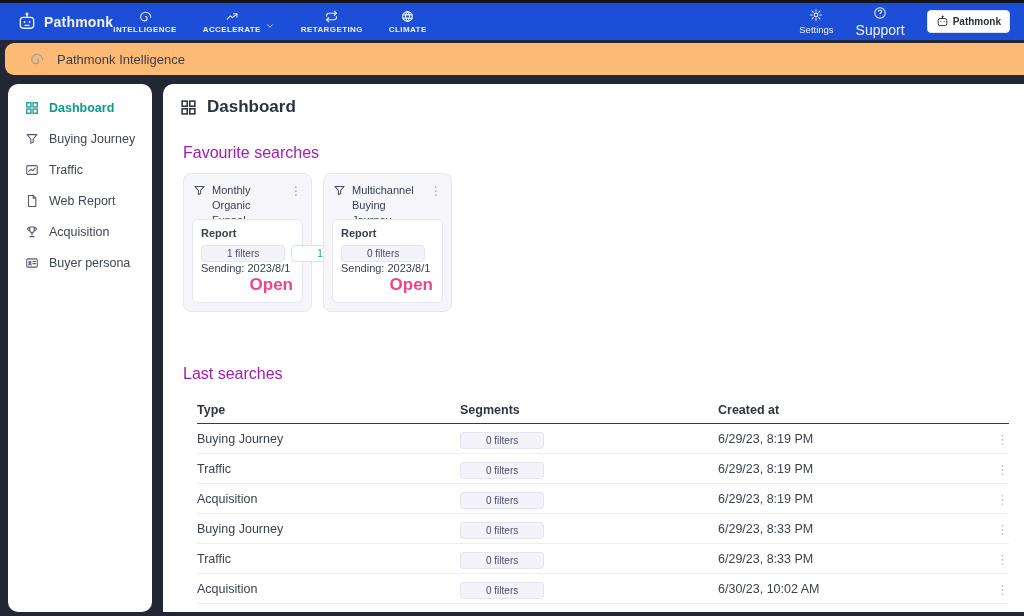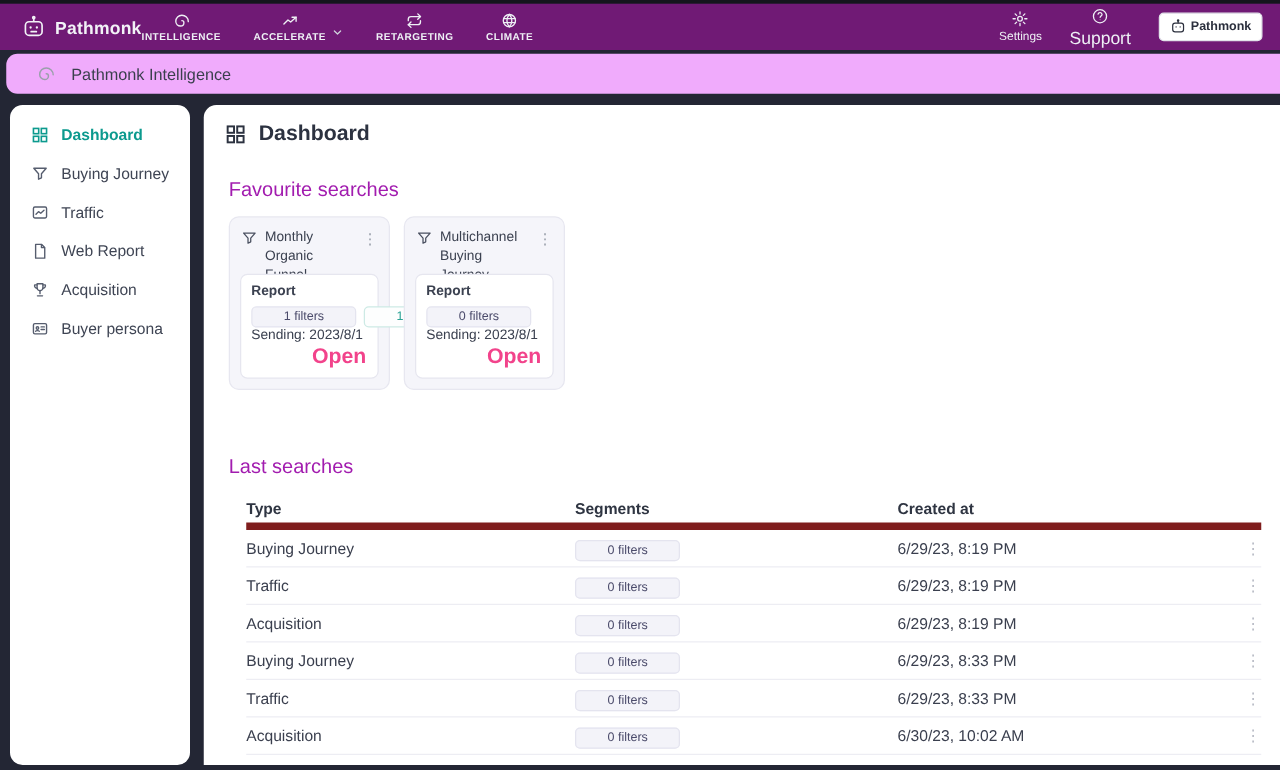--- a/index.html
+++ b/index.html
@@ -9,42 +9,42 @@
     font-family:"Liberation Sans","DejaVu Sans",sans-serif;
     color:#3b4150;
     position:relative;
   }
   svg { display:block; }
 
   
   .top-strip { position:absolute; top:0; left:0; right:0; height:3px; background:#14151c; }
   .topnav {
     position:absolute; top:3px; left:0; right:0; height:37px;
-    background:#701a75; display:flex; align-items:center;
+    background:#1d4ed8; display:flex; align-items:center;
   }
   .brand { display:flex; align-items:center; gap:7px; margin-left:17px; color:#f2f3f7; }
   .brand-name { font-size:14px; font-weight:700; letter-spacing:.2px; }
   .nav-items { display:flex; align-items:flex-start; gap:26px; }
   .nav-item {
     display:flex; flex-direction:column; align-items:center; gap:2px;
     color:#eef0f5; cursor:pointer;
   }
   .nav-item .lbl { font-size:8px; font-weight:700; letter-spacing:.4px; }
   .nav-item-wrap { display:flex; align-items:center; gap:4px; }
   .topnav-right { margin-left:auto; display:flex; align-items:center; gap:22px; margin-right:14px; }
   .account-btn {
     background:#ffffff; border-radius:4px; padding:4px 8px;
     display:flex; align-items:center; gap:4px; color:#2b2f3d;
     font-size:10px; font-weight:700; cursor:pointer; border:1px solid #e2e3ea;
   }
 
   
   .appbar {
     position:absolute; top:43px; left:5px; right:0; height:32px;
-    background:#f0abfc; border-radius:9px 0 0 9px;
+    background:#fdba74; border-radius:9px 0 0 9px;
     display:flex; align-items:center; gap:13px; padding-left:25px;
     color:#3a3f4d;
   }
   .appbar-title { font-size:13px; }
 
   
   .sidebar {
     position:absolute; top:84px; left:8px; width:144px; bottom:4px;
     background:#ffffff; border-radius:10px; padding-top:8px;
   }
@@ -95,21 +95,21 @@
   .card-sending { font-size:11px; color:#3b4150; margin-top:0; }
   .card-open {
     position:absolute; right:9px; bottom:7px;
     font-size:17px; font-weight:700; color:#f2438b; cursor:pointer;
   }
 
   
   .last-heading { margin:53px 0 0 20px; }
   .table { margin:13px 15px 0 34px; }
   .t-row { display:flex; align-items:center; height:30px; border-bottom:1px solid #ededf3; }
-  .t-head { height:28px; border-bottom:6px solid #7f1d1d; }
+  .t-head { height:28px; border-bottom:1px solid #7f1d1d; }
   .t-col1 { width:263px; }
   .t-col2 { width:258px; }
   .t-col3 { flex:1; }
   .t-col4 { width:24px; text-align:right; }
   .t-head .hd { font-size:12.5px; font-weight:700; color:#2f3542; }
   .cell { font-size:12.5px; color:#3a3f4e; }
   .row-kebab { color:#b9bcc6; font-size:13px; cursor:pointer; line-height:1; }
 </style>
 </head>
 <body>

